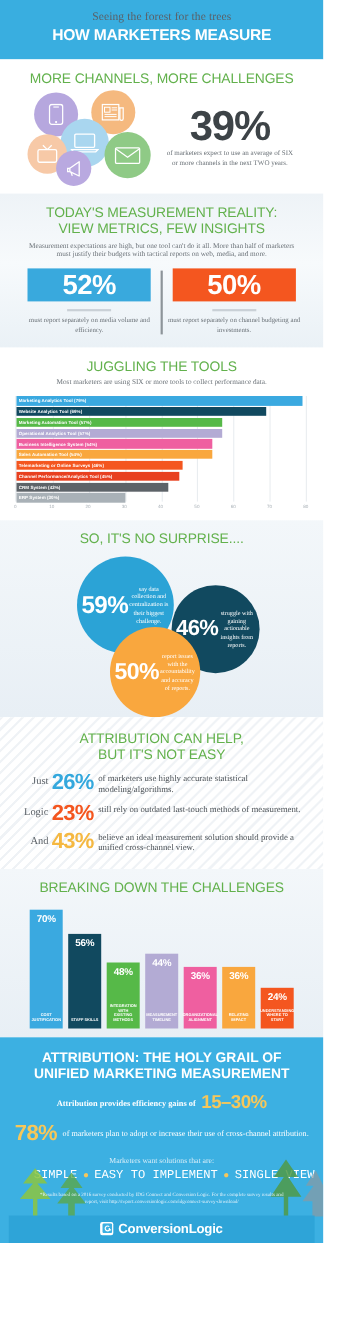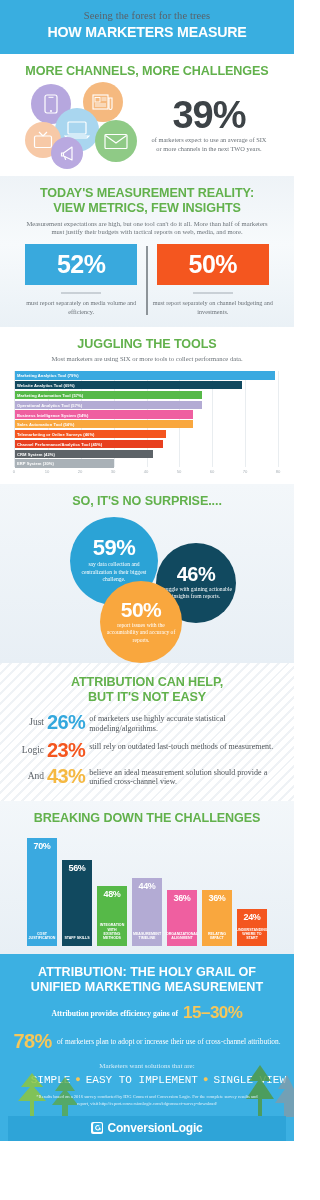--- a/index.html
+++ b/index.html
@@ -19,62 +19,62 @@
   
   .sec { padding:10px 8px 10px; text-align:center; position:relative; }
   .sec-white { background:#fff; }
   .sec-grad { background:linear-gradient(180deg,#eef3f7 0%,#f7fafc 45%,#eaf1f6 100%); }
   .sec-grad2 { background:linear-gradient(180deg,#f3f7fa 0%,#e8eff5 100%); }
   .sec-stripe {
     background:
       repeating-linear-gradient(135deg, rgba(226,232,238,.55) 0 2px, rgba(255,255,255,0) 2px 7px),
       #ffffff;
   }
-  .sec-title { color:#62b14c; font-weight:bold; font-size:12.6px; line-height:1.16; letter-spacing:-.1px; }
+  .sec-title { color:#62b14c; font-weight:normal; font-size:12.6px; line-height:1.16; letter-spacing:-.1px; }
   .sec-sub { font-family:"Liberation Serif", serif; font-size:6.6px; color:#6b7278; line-height:1.35; margin:4px 14px 0; }
 
   
   .s1-row { display:flex; align-items:center; justify-content:center; gap:6px; margin-top:4px; }
   .icons { position:relative; width:118px; height:88px; flex:0 0 118px; }
   .bub { position:absolute; border-radius:50%; display:flex; align-items:center; justify-content:center; }
   .bub svg { display:block; }
   .b-phone { width:40px;height:40px; left:6px;  top:2px;  background:#b6a7de; }
   .b-news  { width:40px;height:40px; left:58px; top:0px;  background:#f5b97f; }
   .b-lap   { width:44px;height:44px; left:30px; top:26px; background:#a9d6ef; }
   .b-tv    { width:36px;height:36px; left:0px;  top:40px; background:#f7c9a7; }
   .b-mega  { width:32px;height:32px; left:26px; top:55px; background:#b9a9e0; }
   .b-mail  { width:42px;height:42px; left:70px; top:38px; background:#8fca86; }
   .s1-stat { flex:0 0 auto; text-align:center; width:120px; }
   .s1-num { font-size:38px; font-weight:bold; color:#3d4347; line-height:.92; letter-spacing:-1px; }
   .s1-txt { font-family:"Liberation Serif", serif; font-size:6.4px; color:#6b7278; line-height:1.4; margin-top:3px; }
 
   
   .s2-wrap { display:flex; justify-content:center; align-items:stretch; margin-top:7px; }
   .s2-col { width:128px; text-align:center; }
-  .s2-box { height:41px; display:flex; align-items:center; justify-content:center; margin:0 8px; }
+  .s2-box { height:30px; display:flex; align-items:center; justify-content:center; margin:0 8px; }
   .s2-blue { background:#39a9dd; }
   .s2-orange { background:#f4561f; }
   .s2-num { font-size:25px; font-weight:bold; color:#fff; line-height:1; letter-spacing:-.5px; }
   .s2-rule { width:40px; height:1.6px; background:#c9d0d6; margin:7px auto 0; }
   .s2-cap { font-family:"Liberation Serif", serif; font-size:6.2px; color:#6b7278; line-height:1.45; margin-top:5px; }
   .s2-div { width:1.6px; background:#8d9499; margin:2px 1px; }
 
   
   .chart { margin:7px 8px 0 6px; position:relative; }
   .chart-plot { position:relative; height:96px; border-left:1px solid #e2e6ea; }
   .gridline { position:absolute; top:0; bottom:0; width:1px; background:#e9edf0; }
   .brow { height:8.2px; margin-bottom:1.6px; position:relative; display:flex; align-items:center; }
   .bfill { height:8.2px; position:relative; }
   .blabel { position:absolute; left:2px; top:50%; transform:translateY(-50%); font-size:4.1px; font-weight:bold; color:#fff; white-space:nowrap; letter-spacing:.05px; }
   .xaxis { position:relative; height:10px; margin-top:1px; }
   .xtick { position:absolute; top:1px; transform:translateX(-50%); font-size:4.2px; color:#aab2b8; }
 
   
   .circles { position:relative; height:152px; margin-top:2px; }
-  .circ { position:absolute; border-radius:50%; color:#fff; text-align:center; display:flex; flex-direction:column; align-items:center; justify-content:center; padding:4px; }
+  .circ { position:absolute; border-radius:50%; color:#fff; text-align:center; display:flex; flex-direction:row; align-items:center; justify-content:center; padding:4px; }
   .c1 { width:88px;height:88px; left:62px; top:6px; background:#2ba3d6; }
   .c2 { width:80px;height:80px; left:148px; top:32px; background:#11495f; }
   .c3 { width:82px;height:82px; left:92px; top:70px; background:#f9a73e; }
   .circ .n { font-weight:bold; line-height:.95; letter-spacing:-.5px; }
   .c1 .n { font-size:22px; } .c2 .n { font-size:20px; } .c3 .n { font-size:21px; }
   .circ .t { font-family:"Liberation Serif", serif; font-size:5.6px; line-height:1.32; margin-top:2px; }
 
   
   .attr-list { margin:8px 8px 0 10px; }
   .attr-row { display:flex; align-items:flex-start; margin-bottom:6px; }

